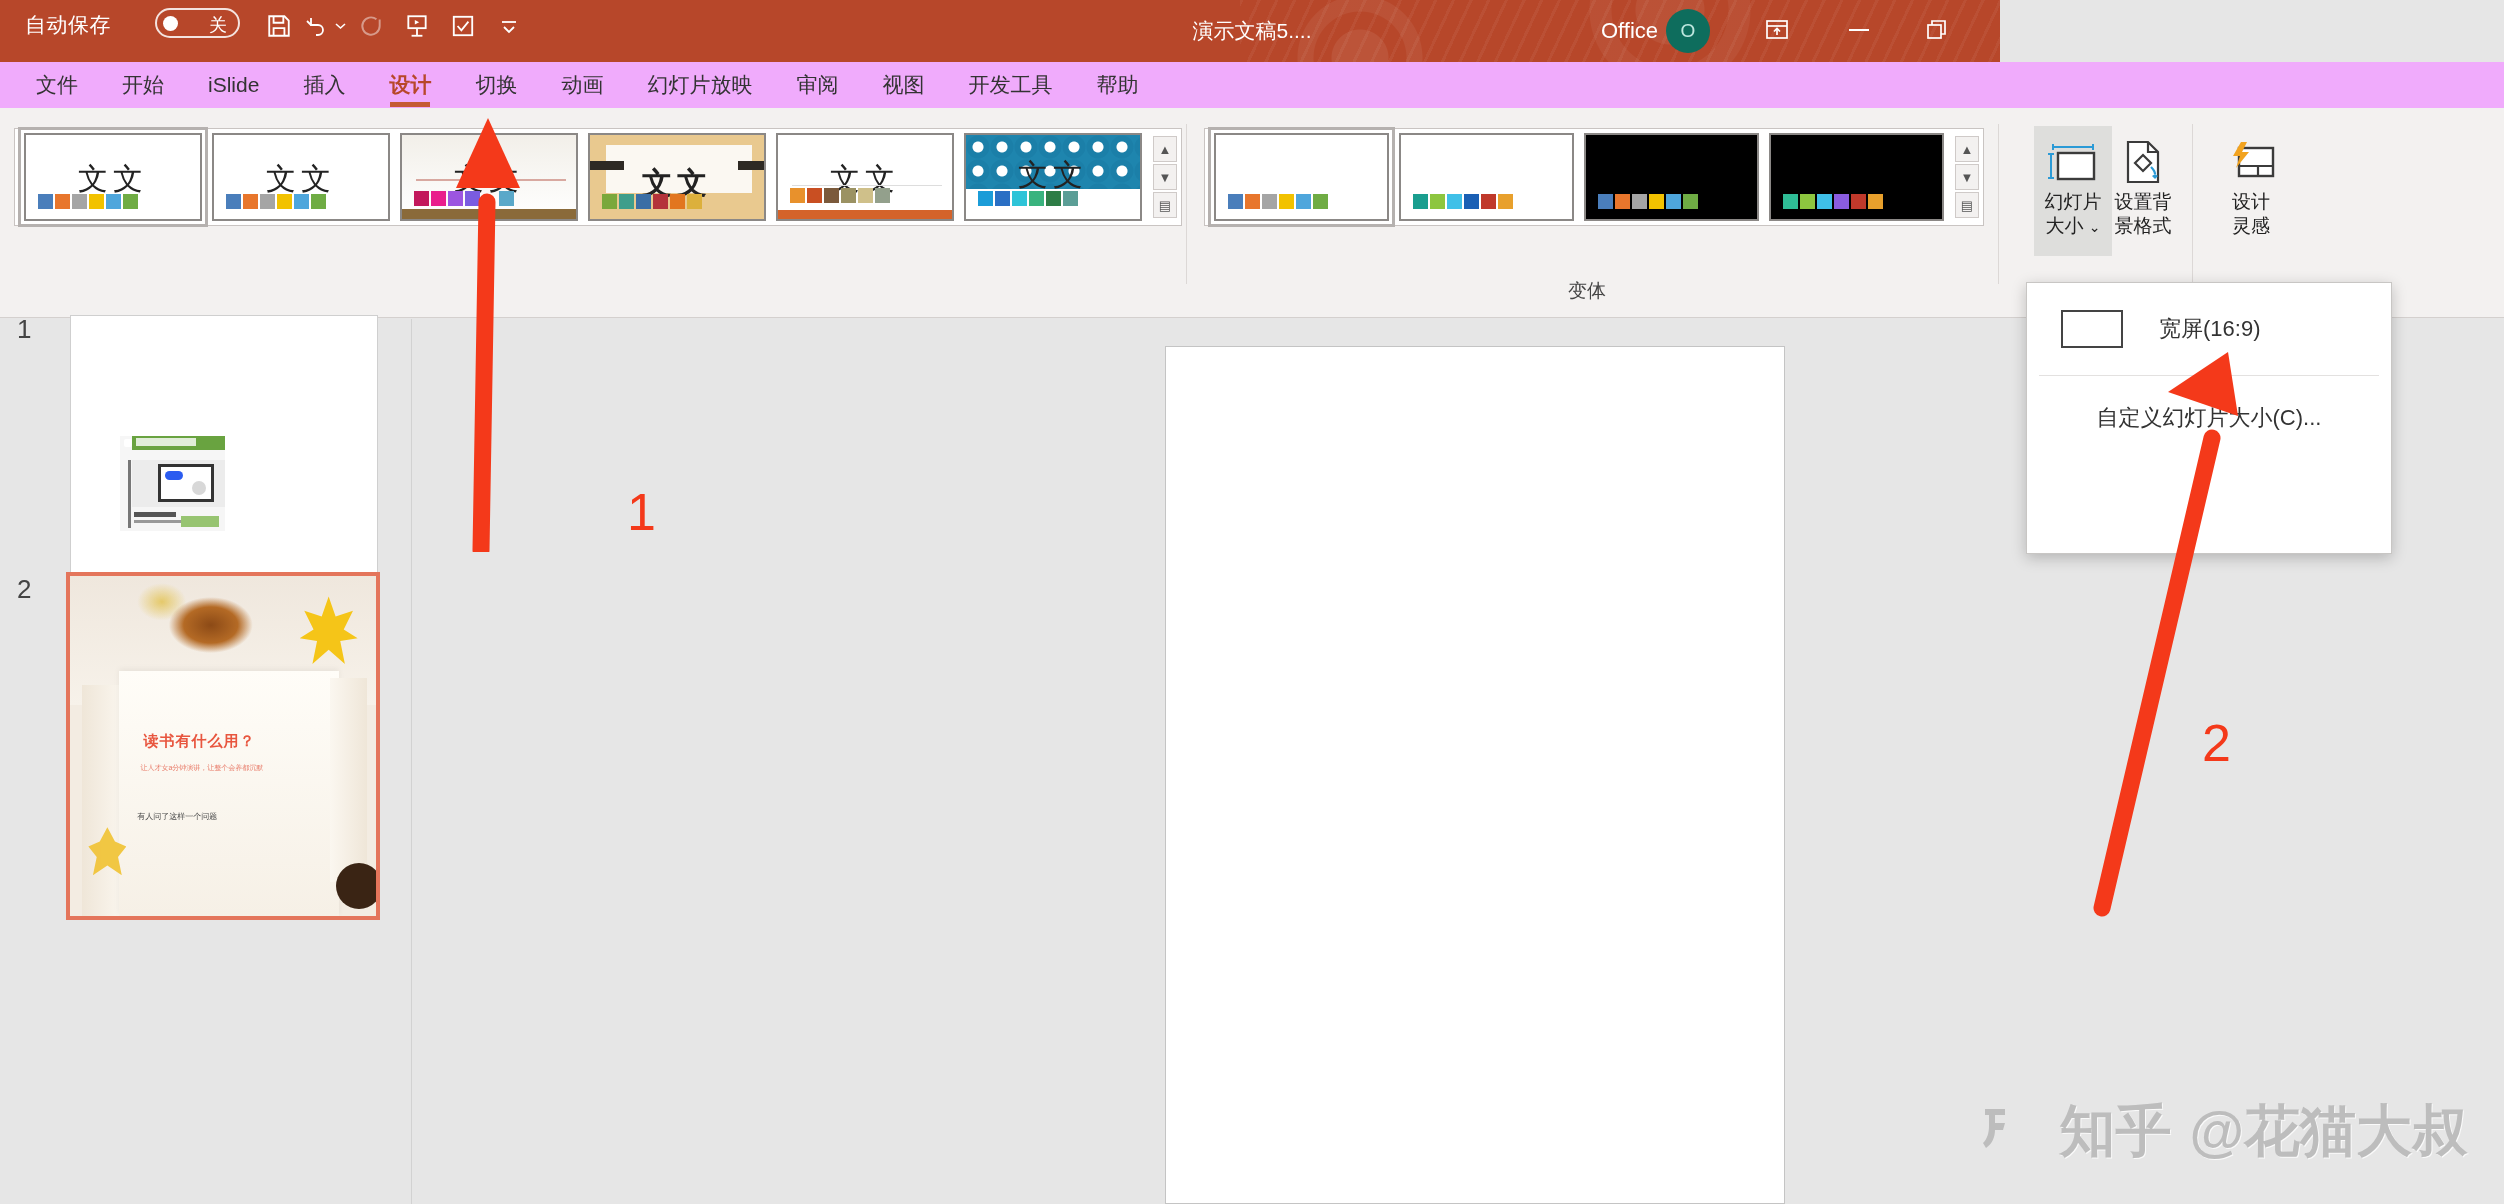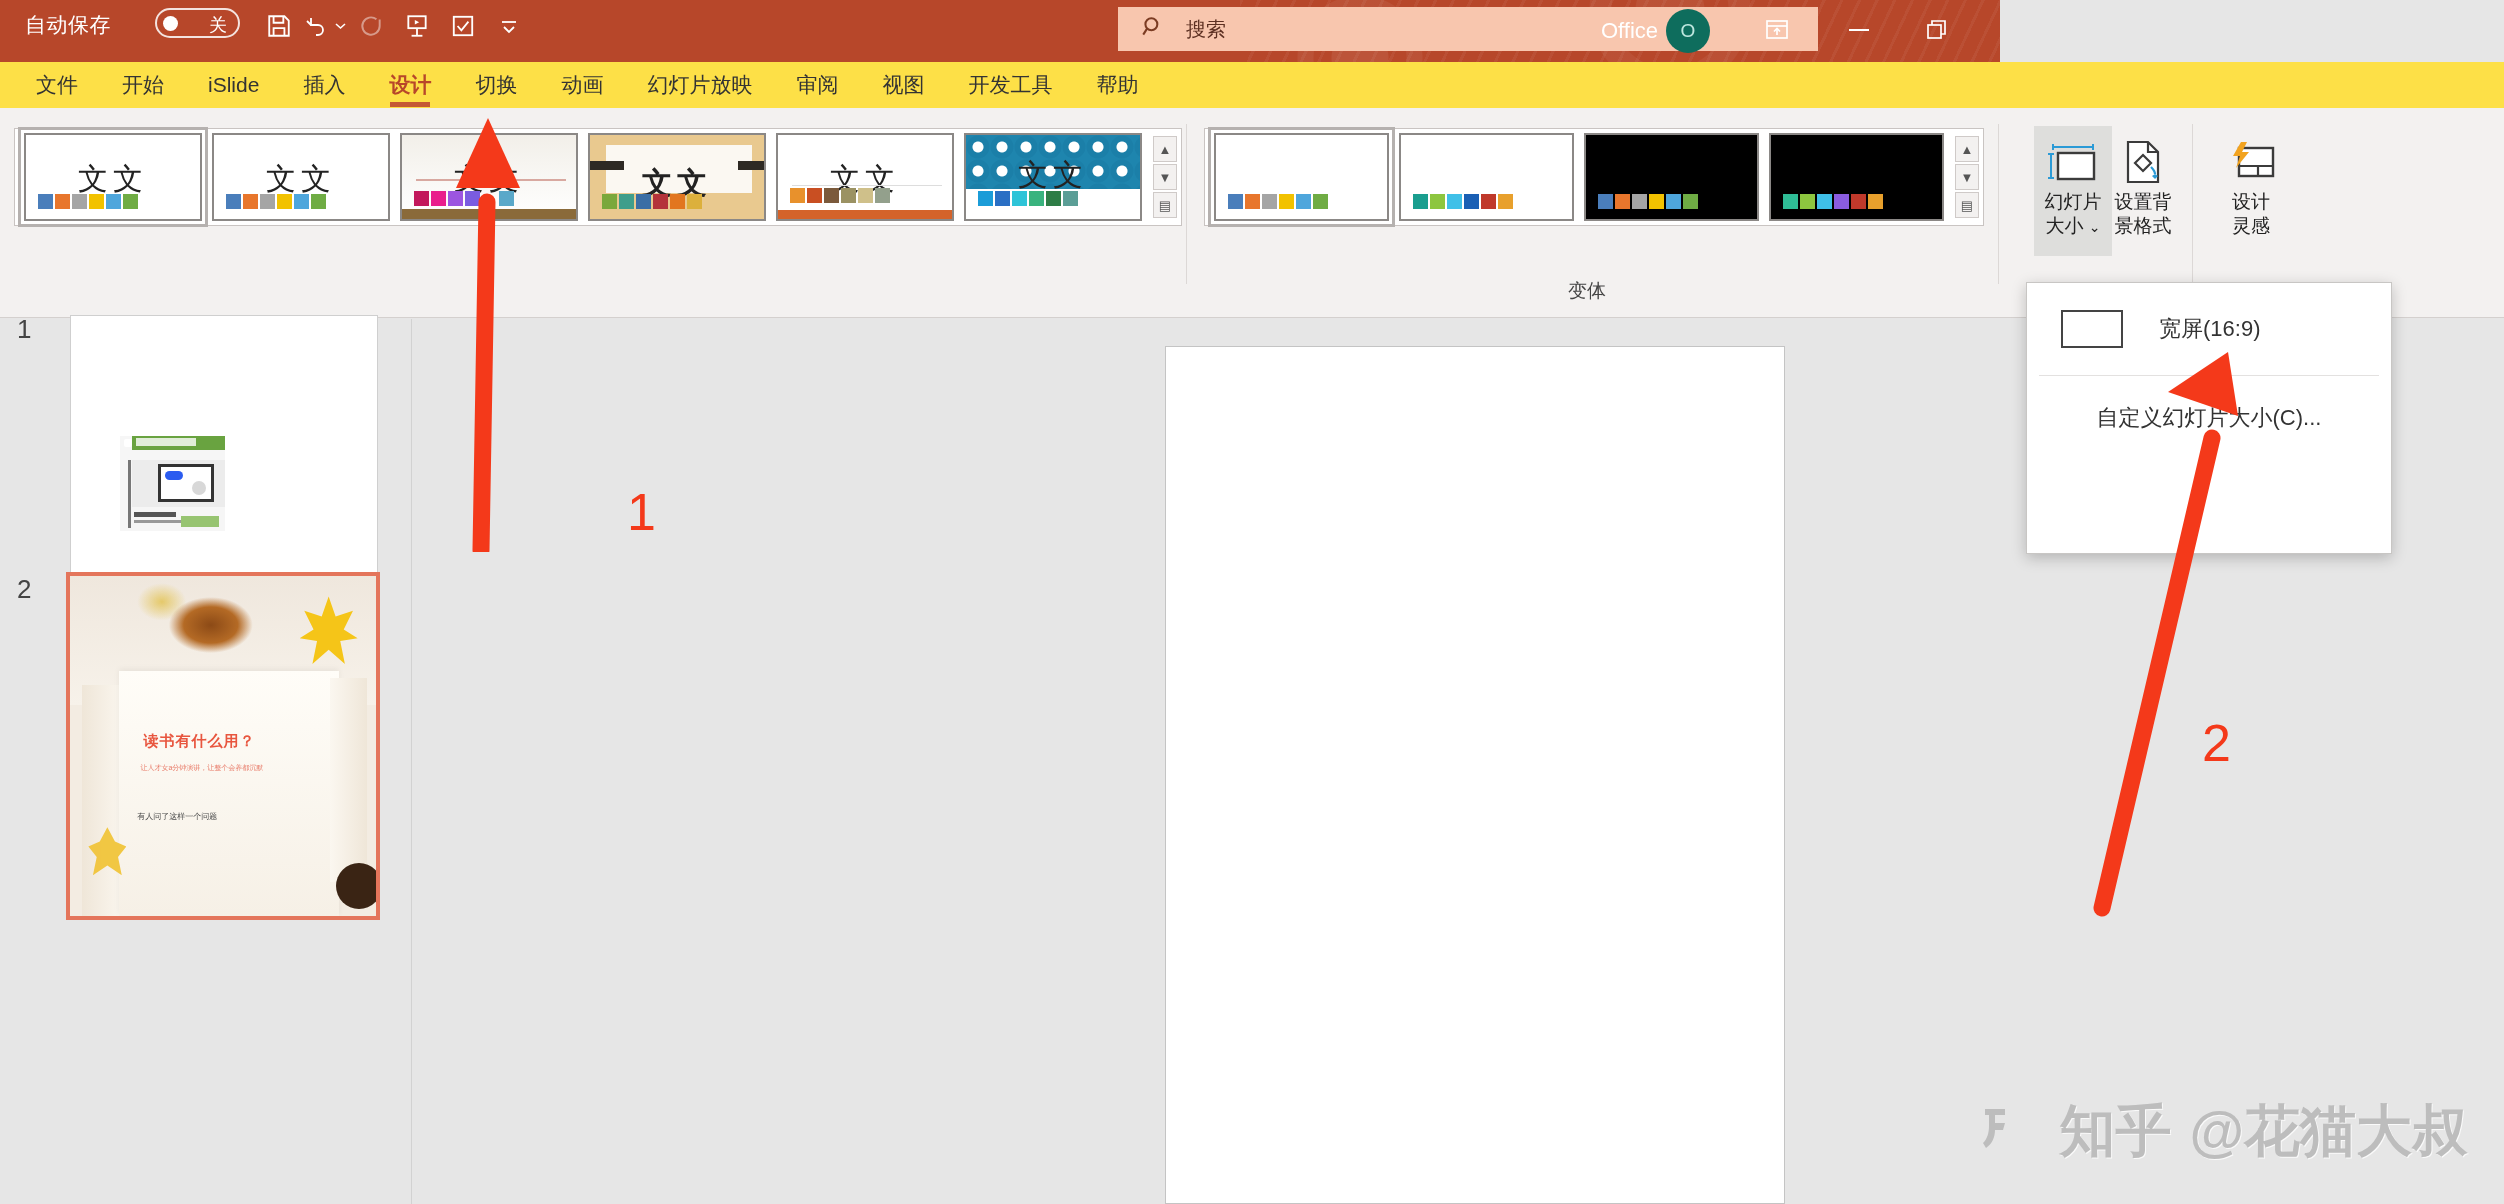--- a/index.html
+++ b/index.html
@@ -70,21 +70,21 @@
     position:absolute; top:8px; width:46px; height:44px; color:#fff;
     display:flex; align-items:center; justify-content:center;
   }
   .wb-ribbon{ right:200px; }
   .wb-min{ right:118px; }
   .wb-restore{ right:40px; }
 
   
   .tabstrip{
     position:absolute; left:0; top:62px; width:2504px; height:46px;
-    background:#fde047;
+    background:#f0abfc;
   }
   .tabs{ display:flex; align-items:center; height:46px; padding-left:14px; gap:0; }
   .tab{
     position:relative; padding:0 22px; height:46px; line-height:46px;
     font-size:21px; color:#333;
   }
   .tab.active{ color:#b7472a; font-weight:bold; }
   .tab.active::after{
     content:""; position:absolute; left:50%; transform:translateX(-50%);
     bottom:1px; width:40px; height:5px; background:#c55a35;
@@ -301,29 +301,20 @@
     <div class="qbtn">
       <svg width="22" height="22" viewBox="0 0 22 22" fill="none" stroke="#fff" stroke-width="1.8">
         <path d="M4 7h14"></path>
           <path d="M6 12l5 5 5-5"></path>
       </svg>
     </div>
   </div>
 
   <div class="doctitle">演示文稿5....</div>
 
-  <div class="searchbox">
-    <span class="sicon">
-      <svg width="26" height="26" viewBox="0 0 24 24" fill="none" stroke="#7b3b22" stroke-width="1.9">
-        <circle cx="10.5" cy="9.5" r="5.5"></circle>
-          <path d="M6.5 13.5L3 19"></path>
-      </svg>
-    </span>
-    <span class="splace">搜索</span>
-  </div>
 
   <div class="office-label">Office</div>
   <div class="avatar">O</div>
 
   <div class="winbtn wb-ribbon">
     <svg width="26" height="24" viewBox="0 0 26 24" fill="none" stroke="#fff" stroke-width="1.7">
       <rect x="3" y="3" width="20" height="17"></rect>
         <path d="M3 8h20"></path>
       <path d="M13 17V11"></path>
         <path d="M10 13.5l3-3 3 3"></path>

